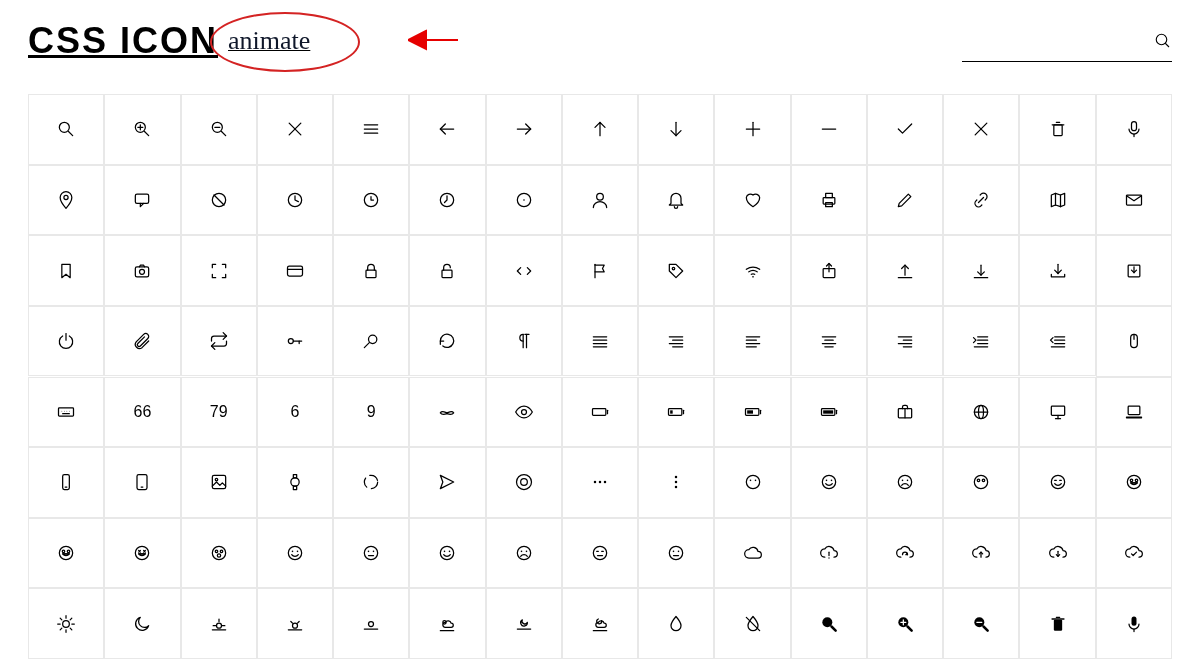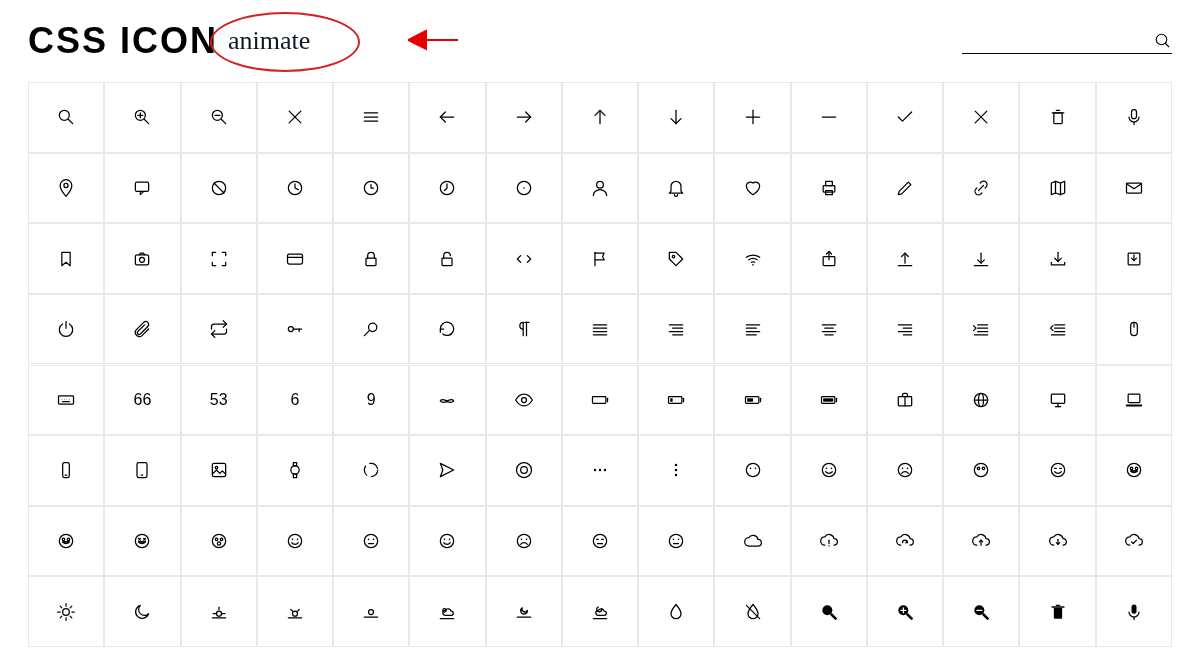--- a/index.html
+++ b/index.html
@@ -1,17 +1,17 @@
 <!DOCTYPE html>
 <html><head>
 <meta charset="utf-8">
 <style>
 * { margin: 0; padding: 0; box-sizing: border-box; }
 body { font-family: Arial, sans-serif; background: #fff; padding: 20px 28px; }
-.header { display: flex; align-items: center; justify-content: space-between; margin-bottom: 20px; position: relative; }
+.header { display: flex; justify-content: space-between; margin-bottom: 32px; position: relative; text-decoration: underline; }
 .logo-wrap { display: flex; align-items: center; gap: 10px; }
 .logo { font-size: 36px; font-weight: 700; letter-spacing: 2px; color: #000; }
 .animate-wrap { position: relative; }
 .animate-circle { position: absolute; top: -14px; left: -18px; width: 150px; height: 60px; border: 2px solid #d42323; border-radius: 50%; pointer-events: none; }
 .animate { font-size: 26px; color: #0f172a; font-family: 'Comic Sans MS', cursive; }
 .arrow { position: absolute; left: 380px; top: 8px; }
 .arrow svg { display: block; }
 .search-wrap { display: flex; align-items: center; border-bottom: 1.5px solid #000; width: 210px; }
 .search-wrap input { border: none; outline: none; width: 100%; font-size: 14px; padding: 4px 0; }
 .search-wrap svg { flex-shrink: 0; }
@@ -448,21 +448,21 @@
         <circle cx="10" cy="11" r="0.5" class="filled"></circle>
         <circle cx="13" cy="11" r="0.5" class="filled"></circle>
         <circle cx="16" cy="11" r="0.5" class="filled"></circle>
         <line x1="8" y1="14" x2="16" y2="14"></line>
       </svg>
     </div>
     <div class="cell">
       <span class="txt">66</span>
     </div>
     <div class="cell">
-      <span class="txt">53</span>
+      <span class="txt">79</span>
     </div>
     <div class="cell">
       <span class="txt">6</span>
     </div>
     <div class="cell">
       <span class="txt">9</span>
     </div>
     <div class="cell">
       <svg viewBox="0 0 24 24">
         <path d="M4 13c2-3 5-1 8 0 3-1 6-3 8 0-2 3-5 2-8 1-3 1-6 2-8-1z"></path>

